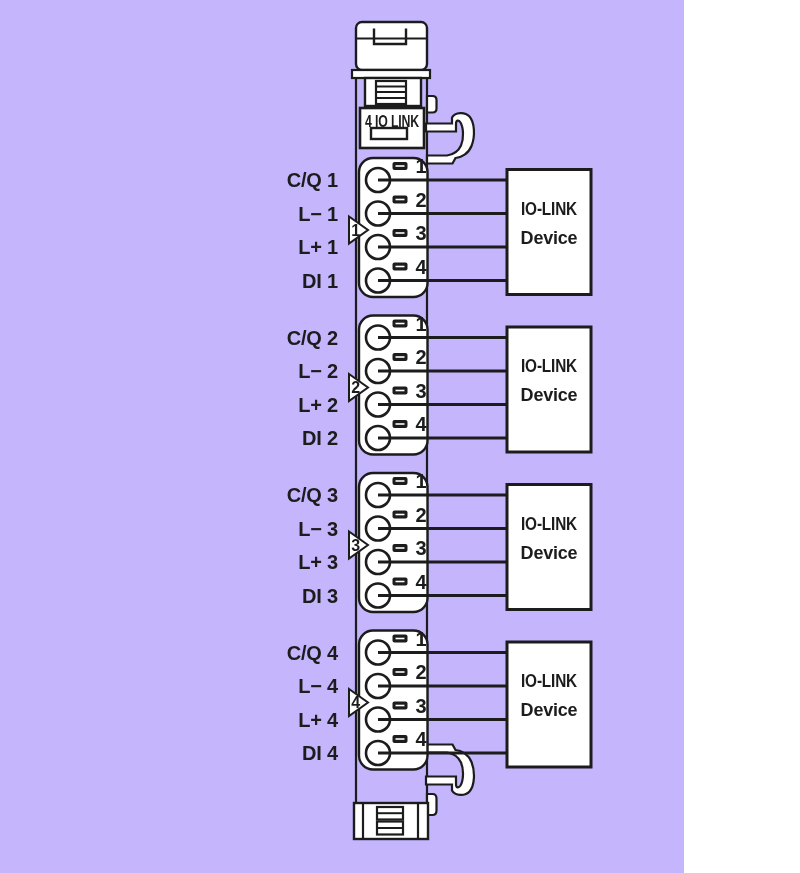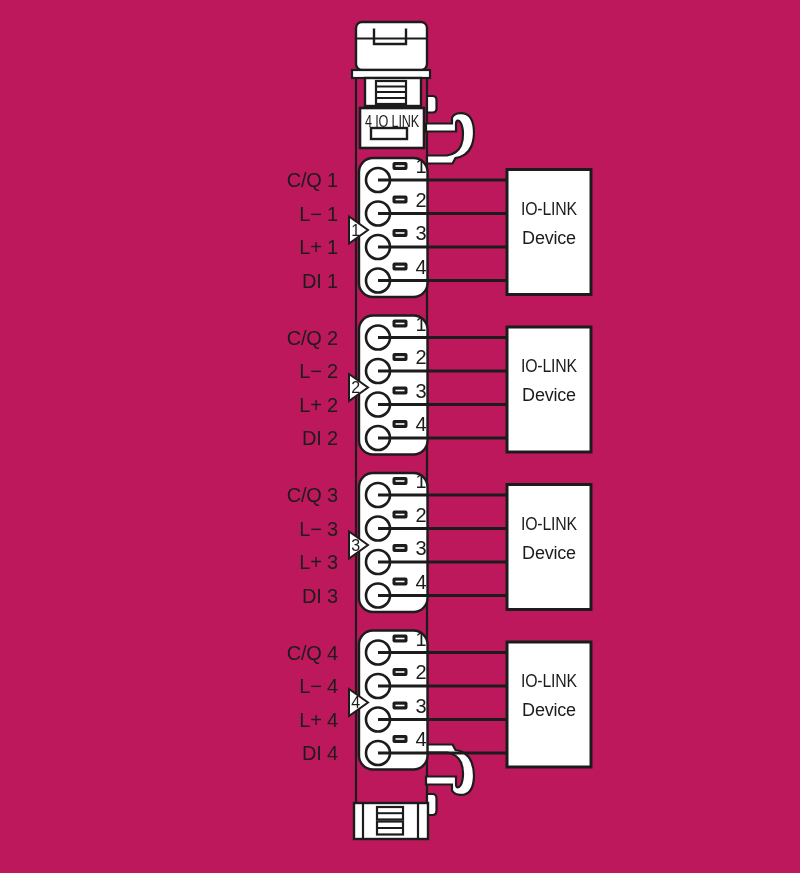--- a/index.html
+++ b/index.html
@@ -1,16 +1,16 @@
 <!DOCTYPE html>
 <html><head>
 <meta charset="utf-8">
 <style>
   html,body{margin:0;padding:0;background:#ffffff;}
-  .stage{position:relative;width:800px;height:873px;background:#be185d;overflow:hidden;}
+  .stage{position:relative;width:684px;height:873px;background:#c4b5fd;overflow:hidden;font-weight:bold;}
   svg text{
     font-family:"Liberation Sans", sans-serif;
     fill:#1c1c1c;
     letter-spacing:-0.2px;
   }
 </style>
 </head>
 <body>
 
 <div class="stage">

